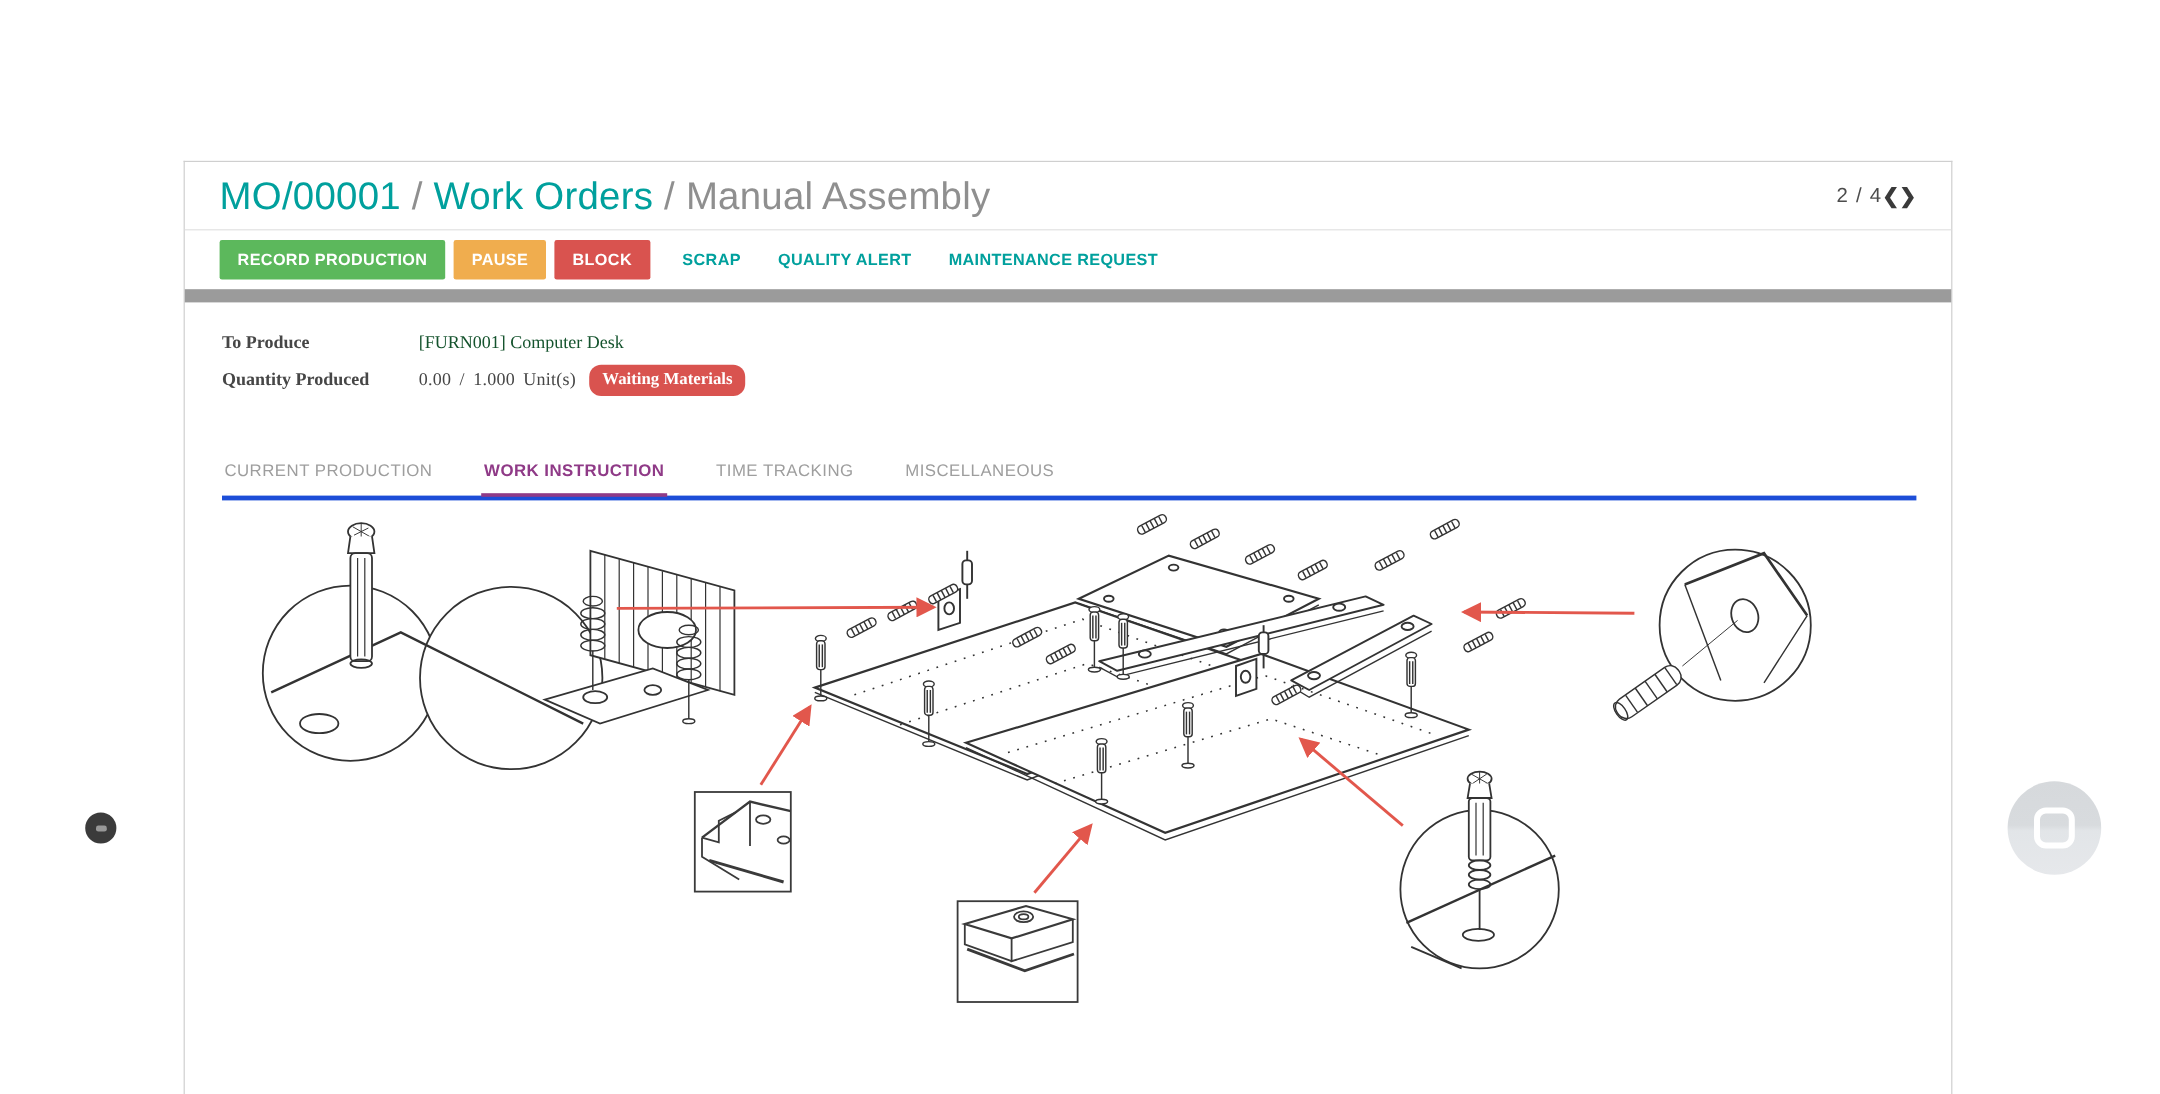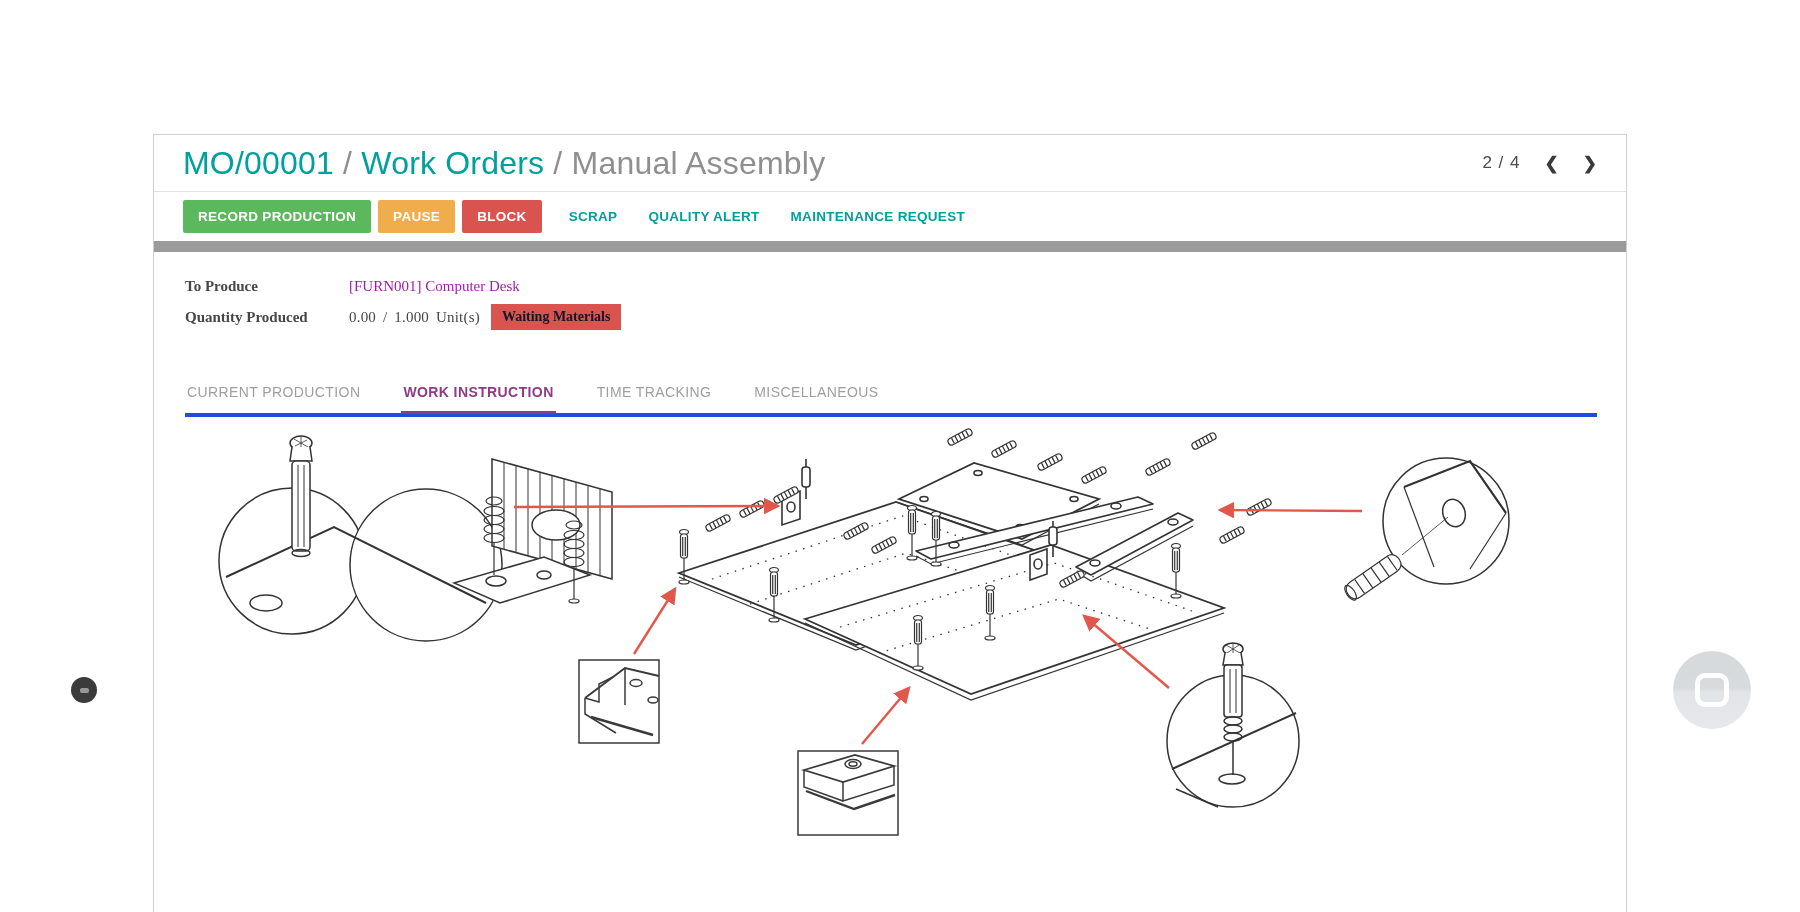--- a/index.html
+++ b/index.html
@@ -18,44 +18,44 @@
                       border:5px solid #ffffff; border-radius:10px; }
 
   
   .card { position:absolute; left:153px; top:134px; width:1474px; height:778px;
           background:#fff; border:1px solid #cfcfcf; border-bottom:none; }
 
   .title-row { height:57px; display:flex; align-items:center; padding:0 29px;
                border-bottom:1px solid #e2e2e2; }
   .breadcrumb { font-size:32px; color:#8f8f8f; letter-spacing:.2px; white-space:pre; }
   .breadcrumb .teal { color:#00a09d; cursor:pointer; }
-  .pager { margin-left:auto; display:flex; align-items:center; gap:24px; }
+  .pager { margin-left:auto; display:flex; align-items:center; }
   .pager .count { font-size:17px; color:#4c4c4c; letter-spacing:1px; }
   .pager .chev { font-size:17px; font-weight:bold; color:#3a3a3a; cursor:pointer; line-height:1; }
 
   .toolbar { height:49px; display:flex; align-items:center; padding:0 29px; }
   .btn { border:none; color:#fff; font-weight:700; font-size:13.5px; letter-spacing:.3px;
          padding:9px 15px; border-radius:2px; cursor:pointer;
          font-family:"Liberation Sans", sans-serif; }
   .btn + .btn { margin-left:7px; }
   .link-btn { background:none; border:none; color:#00a09d; font-weight:700; font-size:13.5px;
               letter-spacing:.3px; cursor:pointer; margin-left:31px;
               font-family:"Liberation Sans", sans-serif; }
   .link-btn.first { margin-left:27px; }
 
   .gray-strip { height:11px; background:#9b9b9b; }
 
   .fields { margin:26px 29px 0 31px; font-size:15px;font-family:Liberation Serif, serif; }
   .field-row { display:flex; align-items:center; margin-bottom:9px; }
   .field-label { width:164px; font-weight:700; color:#464646; }
   .field-value { color:#464646; }
-  .field-value.link { color:#a21caf; cursor:pointer; }
+  .field-value.link { color:#14532d; cursor:pointer; }
   .qty { letter-spacing:.2px; word-spacing:3px; }
-  .badge { display:inline-block; margin-left:11px; padding:5px 11px; border-radius:0;
-           background:#d9534f; color:#0f172a; font-weight:700; font-size:14px; }
+  .badge { display:inline-block; margin-left:11px; padding:5px 11px; border-radius:10px;
+           background:#d9534f; color:#ffffff; font-weight:700; font-size:14px; }
 
   .tabs { margin:44px 29px 0 31px; display:flex; gap:39px;
           border-bottom:4px solid #1d4ed8; }
   .tab { padding:10px 2px 11px; font-size:14px; color:#9e9e9e; letter-spacing:.4px;
          cursor:pointer; margin-bottom:-1px; }
   .tab.active { color:#8f3a87; font-weight:700; border-bottom:3px solid #8f3a87; }
 
   .diagram { position:relative; width:1474px; height:458px; }
   .diagram svg { display:block; }
 </style>

